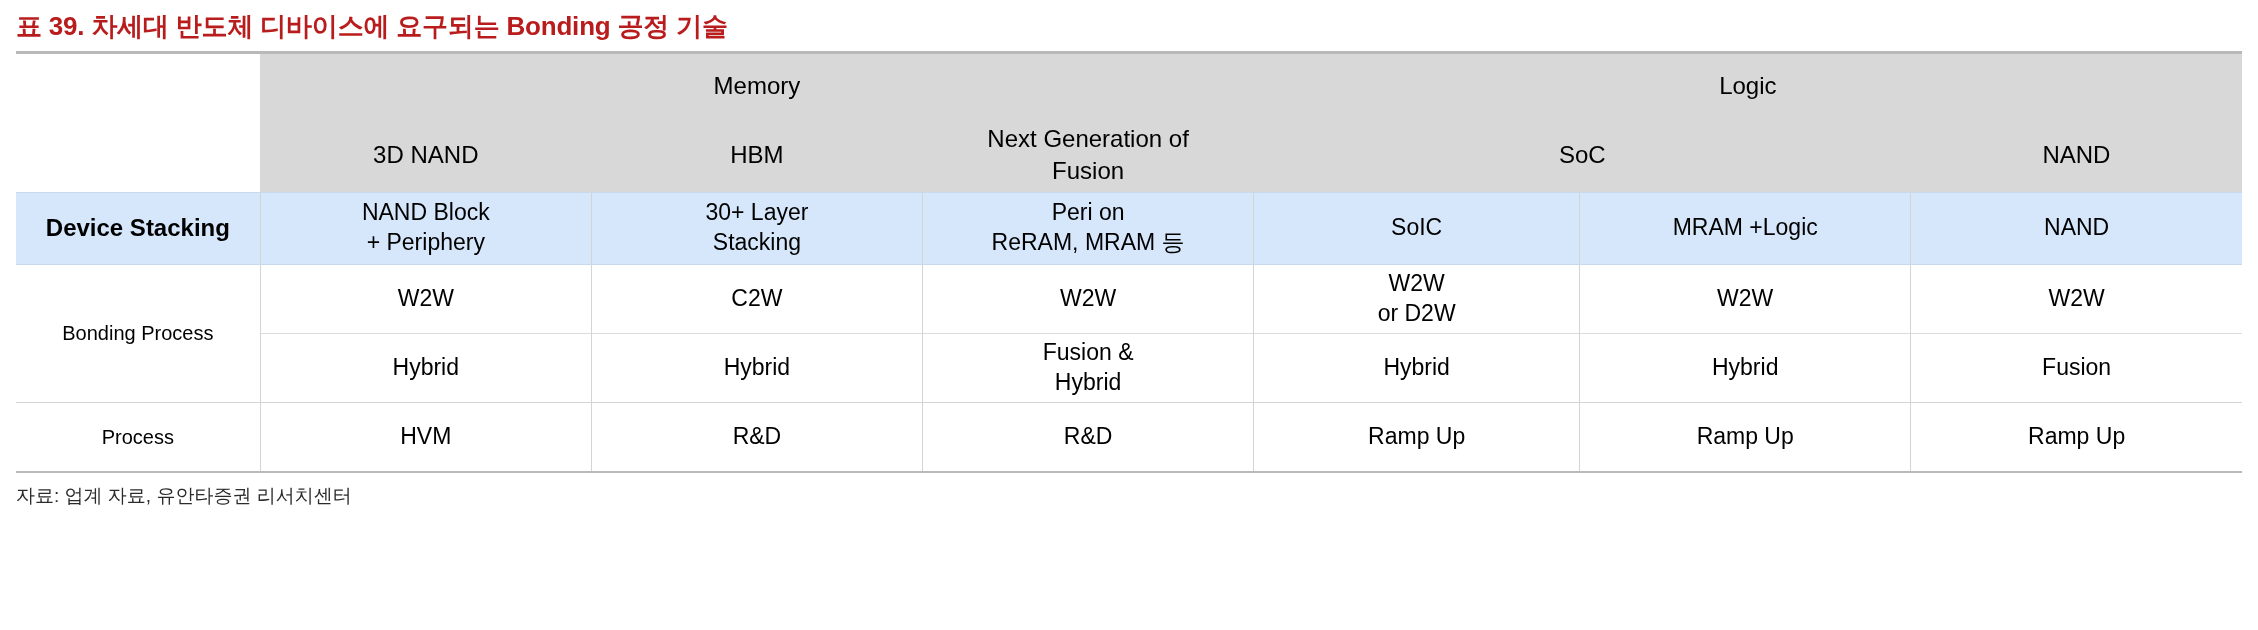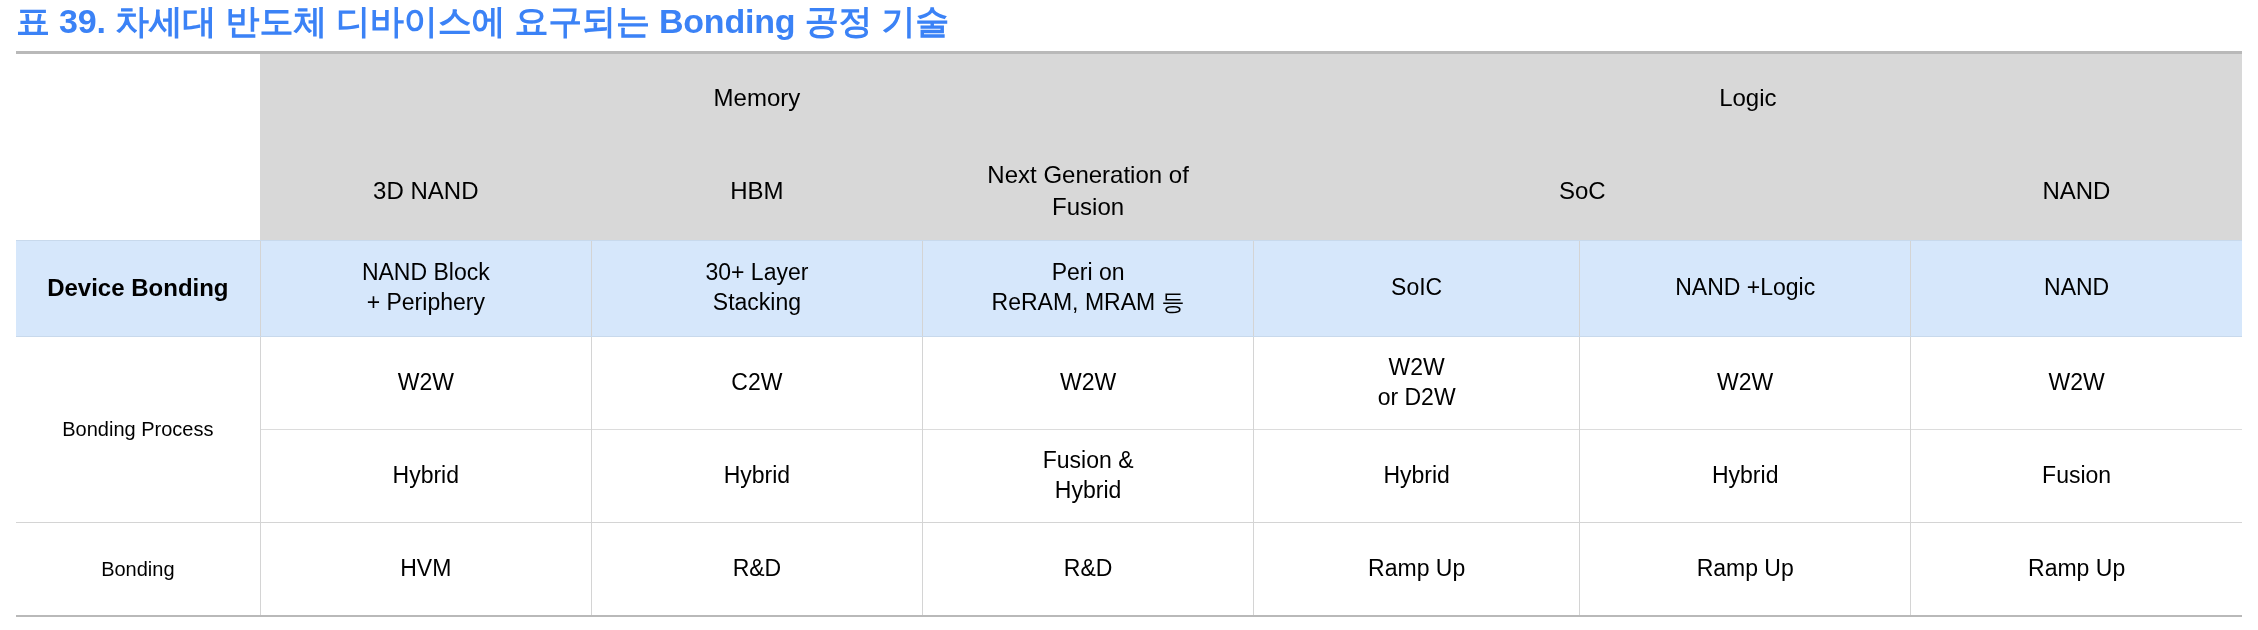--- a/index.html
+++ b/index.html
@@ -15,42 +15,43 @@
     overflow: hidden;
   }
   .page {
     position: relative;
     width: 2258px;
     height: 630px;
     box-sizing: border-box;
     padding: 0 16px;
   }
   .table-title {
-    font-size: 34px;
+    font-size: 26px;
     font-weight: bold;
-    color: #3b82f6;
+    color: #b91c1c;
     letter-spacing: -0.2px;
+    padding-top: 10px;
     padding-bottom: 8px;
     line-height: 1.25;
     white-space: nowrap;
   }
   .rule-top {
     height: 3px;
     background: #b9b9b9;
     width: 100%;
   }
   table.data-table {
     width: 100%;
     border-collapse: collapse;
     table-layout: fixed;
     font-size: 23px;
   }
   table.data-table td,
   table.data-table th {
-    padding: 16px;
+    padding: 4px;
     margin: 0;
     vertical-align: middle;
     text-align: center;
     font-weight: normal;
     line-height: 1.3;
   }
   .col-label  { width: 236px; }
   .col-c1     { width: 320px; }
   .col-c2     { width: 320px; }
   .col-c3     { width: 320px; }
@@ -138,29 +139,29 @@
         <th class="hdr-sub">3D NAND</th>
         <th class="hdr-sub">HBM</th>
         <th class="hdr-sub cell-multi">Next Generation of
 Fusion</th>
         <th class="hdr-sub" colspan="2">SoC</th>
         <th class="hdr-sub">NAND</th>
       </tr>
     </thead>
     <tbody>
       <tr class="row-stack">
-        <td class="rowlabel stack-top stack-bot">Device Bonding</td>
+        <td class="rowlabel stack-top stack-bot">Device Stacking</td>
         <td class="cell-multi bdr-l stack-top stack-bot">NAND Block
 + Periphery</td>
         <td class="cell-multi bdr-l stack-top stack-bot">30+ Layer
 Stacking</td>
         <td class="cell-multi bdr-l stack-top stack-bot">Peri on
 ReRAM, MRAM 등</td>
         <td class="cell-multi bdr-l stack-top stack-bot">SoIC</td>
-        <td class="cell-multi bdr-l stack-top stack-bot">NAND +Logic</td>
+        <td class="cell-multi bdr-l stack-top stack-bot">MRAM +Logic</td>
         <td class="cell-multi bdr-l stack-top stack-bot">NAND</td>
       </tr>
 
       <tr class="band">
         <td class="rowlabel" rowspan="2">Bonding Process</td>
         <td class="cell-multi bdr-l">W2W</td>
         <td class="cell-multi bdr-l">C2W</td>
         <td class="cell-multi bdr-l">W2W</td>
         <td class="cell-multi bdr-l">W2W
 or D2W</td>
@@ -172,25 +173,26 @@
         <td class="cell-multi bdr-l thin-sep">Hybrid</td>
         <td class="cell-multi bdr-l thin-sep">Hybrid</td>
         <td class="cell-multi bdr-l thin-sep">Fusion &amp;
 Hybrid</td>
         <td class="cell-multi bdr-l thin-sep">Hybrid</td>
         <td class="cell-multi bdr-l thin-sep">Hybrid</td>
         <td class="cell-multi bdr-l thin-sep">Fusion</td>
       </tr>
 
       <tr class="band">
-        <td class="rowlabel bdr-t rule-bottom-cell">Bonding</td>
+        <td class="rowlabel bdr-t rule-bottom-cell">Process</td>
         <td class="cell-multi bdr-l bdr-t rule-bottom-cell">HVM</td>
         <td class="cell-multi bdr-l bdr-t rule-bottom-cell">R&amp;D</td>
         <td class="cell-multi bdr-l bdr-t rule-bottom-cell">R&amp;D</td>
         <td class="cell-multi bdr-l bdr-t rule-bottom-cell">Ramp Up</td>
         <td class="cell-multi bdr-l bdr-t rule-bottom-cell">Ramp Up</td>
         <td class="cell-multi bdr-l bdr-t rule-bottom-cell">Ramp Up</td>
       </tr>
     </tbody>
   </table>
 
+  <div class="source">자료: 업계 자료, 유안타증권 리서치센터</div>
 
 </div>
 
 </body></html>

